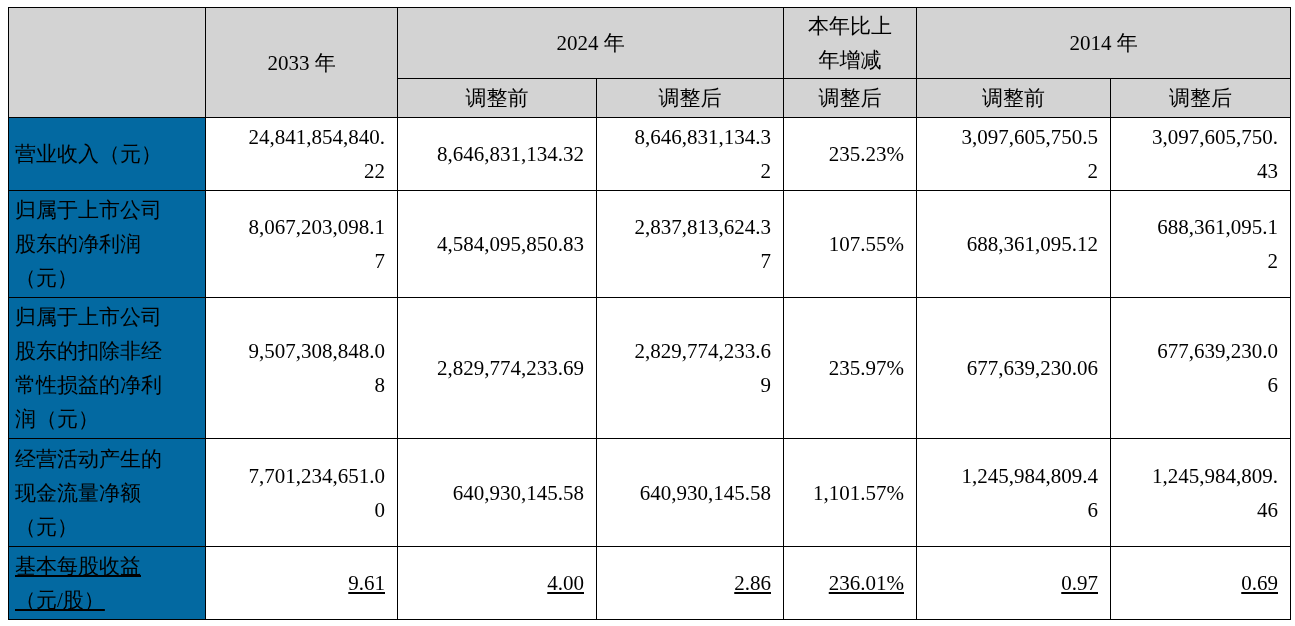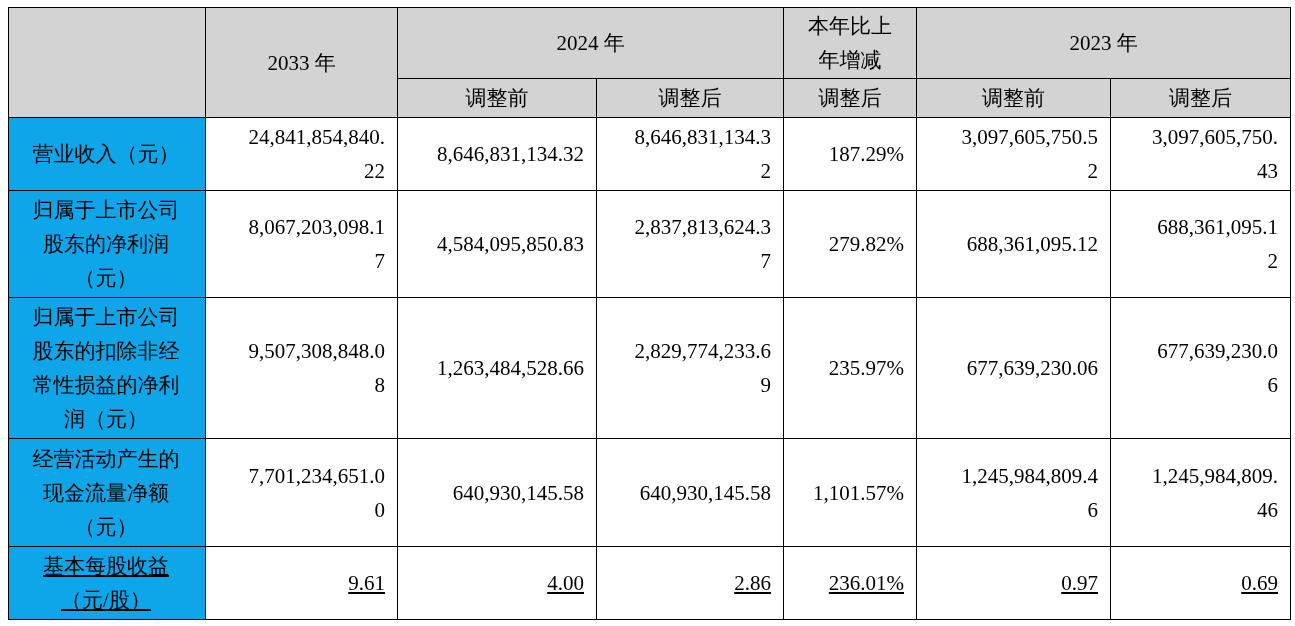--- a/index.html
+++ b/index.html
@@ -28,22 +28,22 @@
     vertical-align: middle;
     overflow: hidden;
     font-weight: normal;
   }
   th.hdr {
     background: #d3d3d3;
     text-align: center;
     padding: 0 4px;
   }
   td.rowlabel {
-    background: #0ea5e9;
-    text-align: center;
+    background: #0369a1;
+    text-align: left;
     padding: 2px 8px 2px 6px;
   }
   td.num {
     background: #ffffff;
     text-align: right;
     padding: 2px 12px 2px 4px;
   }
   tr.hrow1 { height: 71px; }
   tr.hrow2 { height: 39px; padding-left: 22px; }
   tr.r1 { height: 72px; }
@@ -66,66 +66,66 @@
       <col style="width:194px">
       <col style="width:180px">
     </colgroup>
     <thead>
       <tr class="hrow1">
         <th class="hdr" rowspan="2"></th>
         <th class="hdr" rowspan="2">2033 年</th>
         <th class="hdr" colspan="2">2024 年</th>
         <th class="hdr">本年比上
 年增减</th>
-        <th class="hdr" colspan="2">2023 年</th>
+        <th class="hdr" colspan="2">2014 年</th>
       </tr>
       <tr class="hrow2">
         <th class="hdr">调整前</th>
         <th class="hdr">调整后</th>
         <th class="hdr">调整后</th>
         <th class="hdr">调整前</th>
         <th class="hdr">调整后</th>
       </tr>
     </thead>
     <tbody>
       <tr class="r1">
         <td class="rowlabel">营业收入（元）</td>
         <td class="num">24,841,854,840.
 22</td>
         <td class="num">8,646,831,134.32</td>
         <td class="num">8,646,831,134.3
 2</td>
-        <td class="num">187.29%</td>
+        <td class="num">235.23%</td>
         <td class="num">3,097,605,750.5
 2</td>
         <td class="num">3,097,605,750.
 43</td>
       </tr>
       <tr class="r2">
         <td class="rowlabel">归属于上市公司
 股东的净利润
 （元）</td>
         <td class="num">8,067,203,098.1
 7</td>
         <td class="num">4,584,095,850.83</td>
         <td class="num">2,837,813,624.3
 7</td>
-        <td class="num">279.82%</td>
+        <td class="num">107.55%</td>
         <td class="num">688,361,095.12</td>
         <td class="num">688,361,095.1
 2</td>
       </tr>
       <tr class="r3">
         <td class="rowlabel">归属于上市公司
 股东的扣除非经
 常性损益的净利
 润（元）</td>
         <td class="num">9,507,308,848.0
 8</td>
-        <td class="num">1,263,484,528.66</td>
+        <td class="num">2,829,774,233.69</td>
         <td class="num">2,829,774,233.6
 9</td>
         <td class="num">235.97%</td>
         <td class="num">677,639,230.06</td>
         <td class="num">677,639,230.0
 6</td>
       </tr>
       <tr class="r4">
         <td class="rowlabel">经营活动产生的
 现金流量净额

